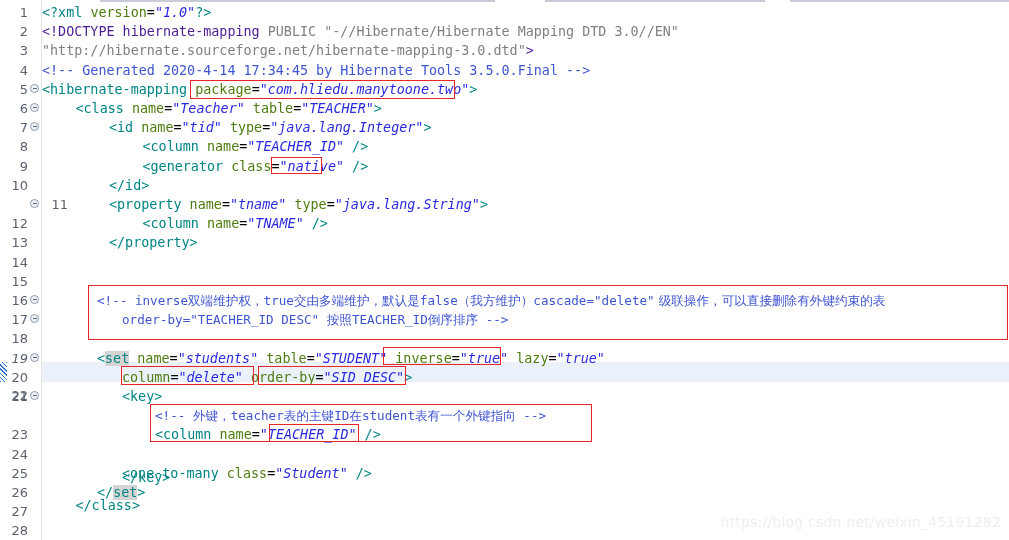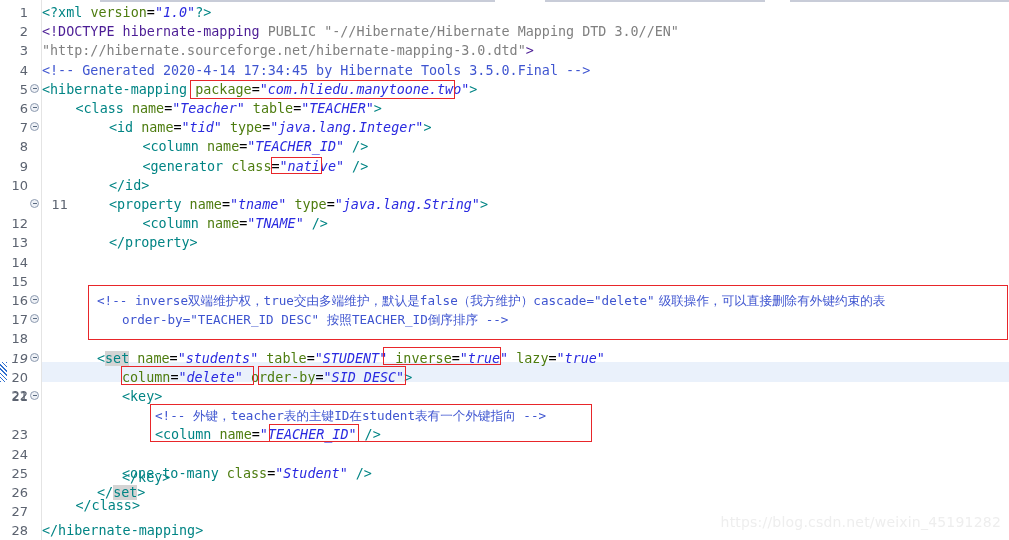--- a/index.html
+++ b/index.html
@@ -248,21 +248,20 @@
     <div class="cline" style="top:425.4px;padding-left:113px;"><span class="tag">&lt;column</span><span class="attr"> name</span><span class="eq">=</span><span class="val">"TEACHER_ID"</span><span class="punct"> /&gt;</span></div>
 
     <div class="cline" style="top:468px;padding-left:80px;"><span class="tag">&lt;/key&gt;</span></div>
 
     <div class="cline" style="top:463.8px;padding-left:80px;"><span class="tag">&lt;one-to-many</span><span class="attr"> class</span><span class="eq">=</span><span class="val">"Student"</span><span class="punct"> /&gt;</span></div>
 
     <div class="cline" style="top:483px;padding-left:55px;"><span class="tag">&lt;/</span><span class="tag occ">set</span><span class="tag">&gt;</span></div>
 
     <div class="cline" style="top:496px;padding-left:33.5px;"><span class="tag">&lt;/class&gt;</span></div>
 
-    <div class="cline" style="top:521.4px;"><span class="tag">&lt;/hibernate-mapping&gt;</span></div>
 
   </div>
 
   <div class="rbox" style="left:190px;  top:80px;  width:265px; height:19px;"></div>
   <div class="rbox" style="left:271px;  top:157px; width:51px;  height:17px;"></div>
   <div class="rbox" style="left:88px;   top:285px; width:920px; height:55px;"></div>
 
   <div class="rbox" style="left:383px;  top:347px; width:118px; height:18px;"></div>
   <div class="rbox" style="left:121px;  top:366px; width:133px; height:19px;"></div>
   <div class="rbox" style="left:258px;  top:366px; width:148px; height:19px;"></div>

